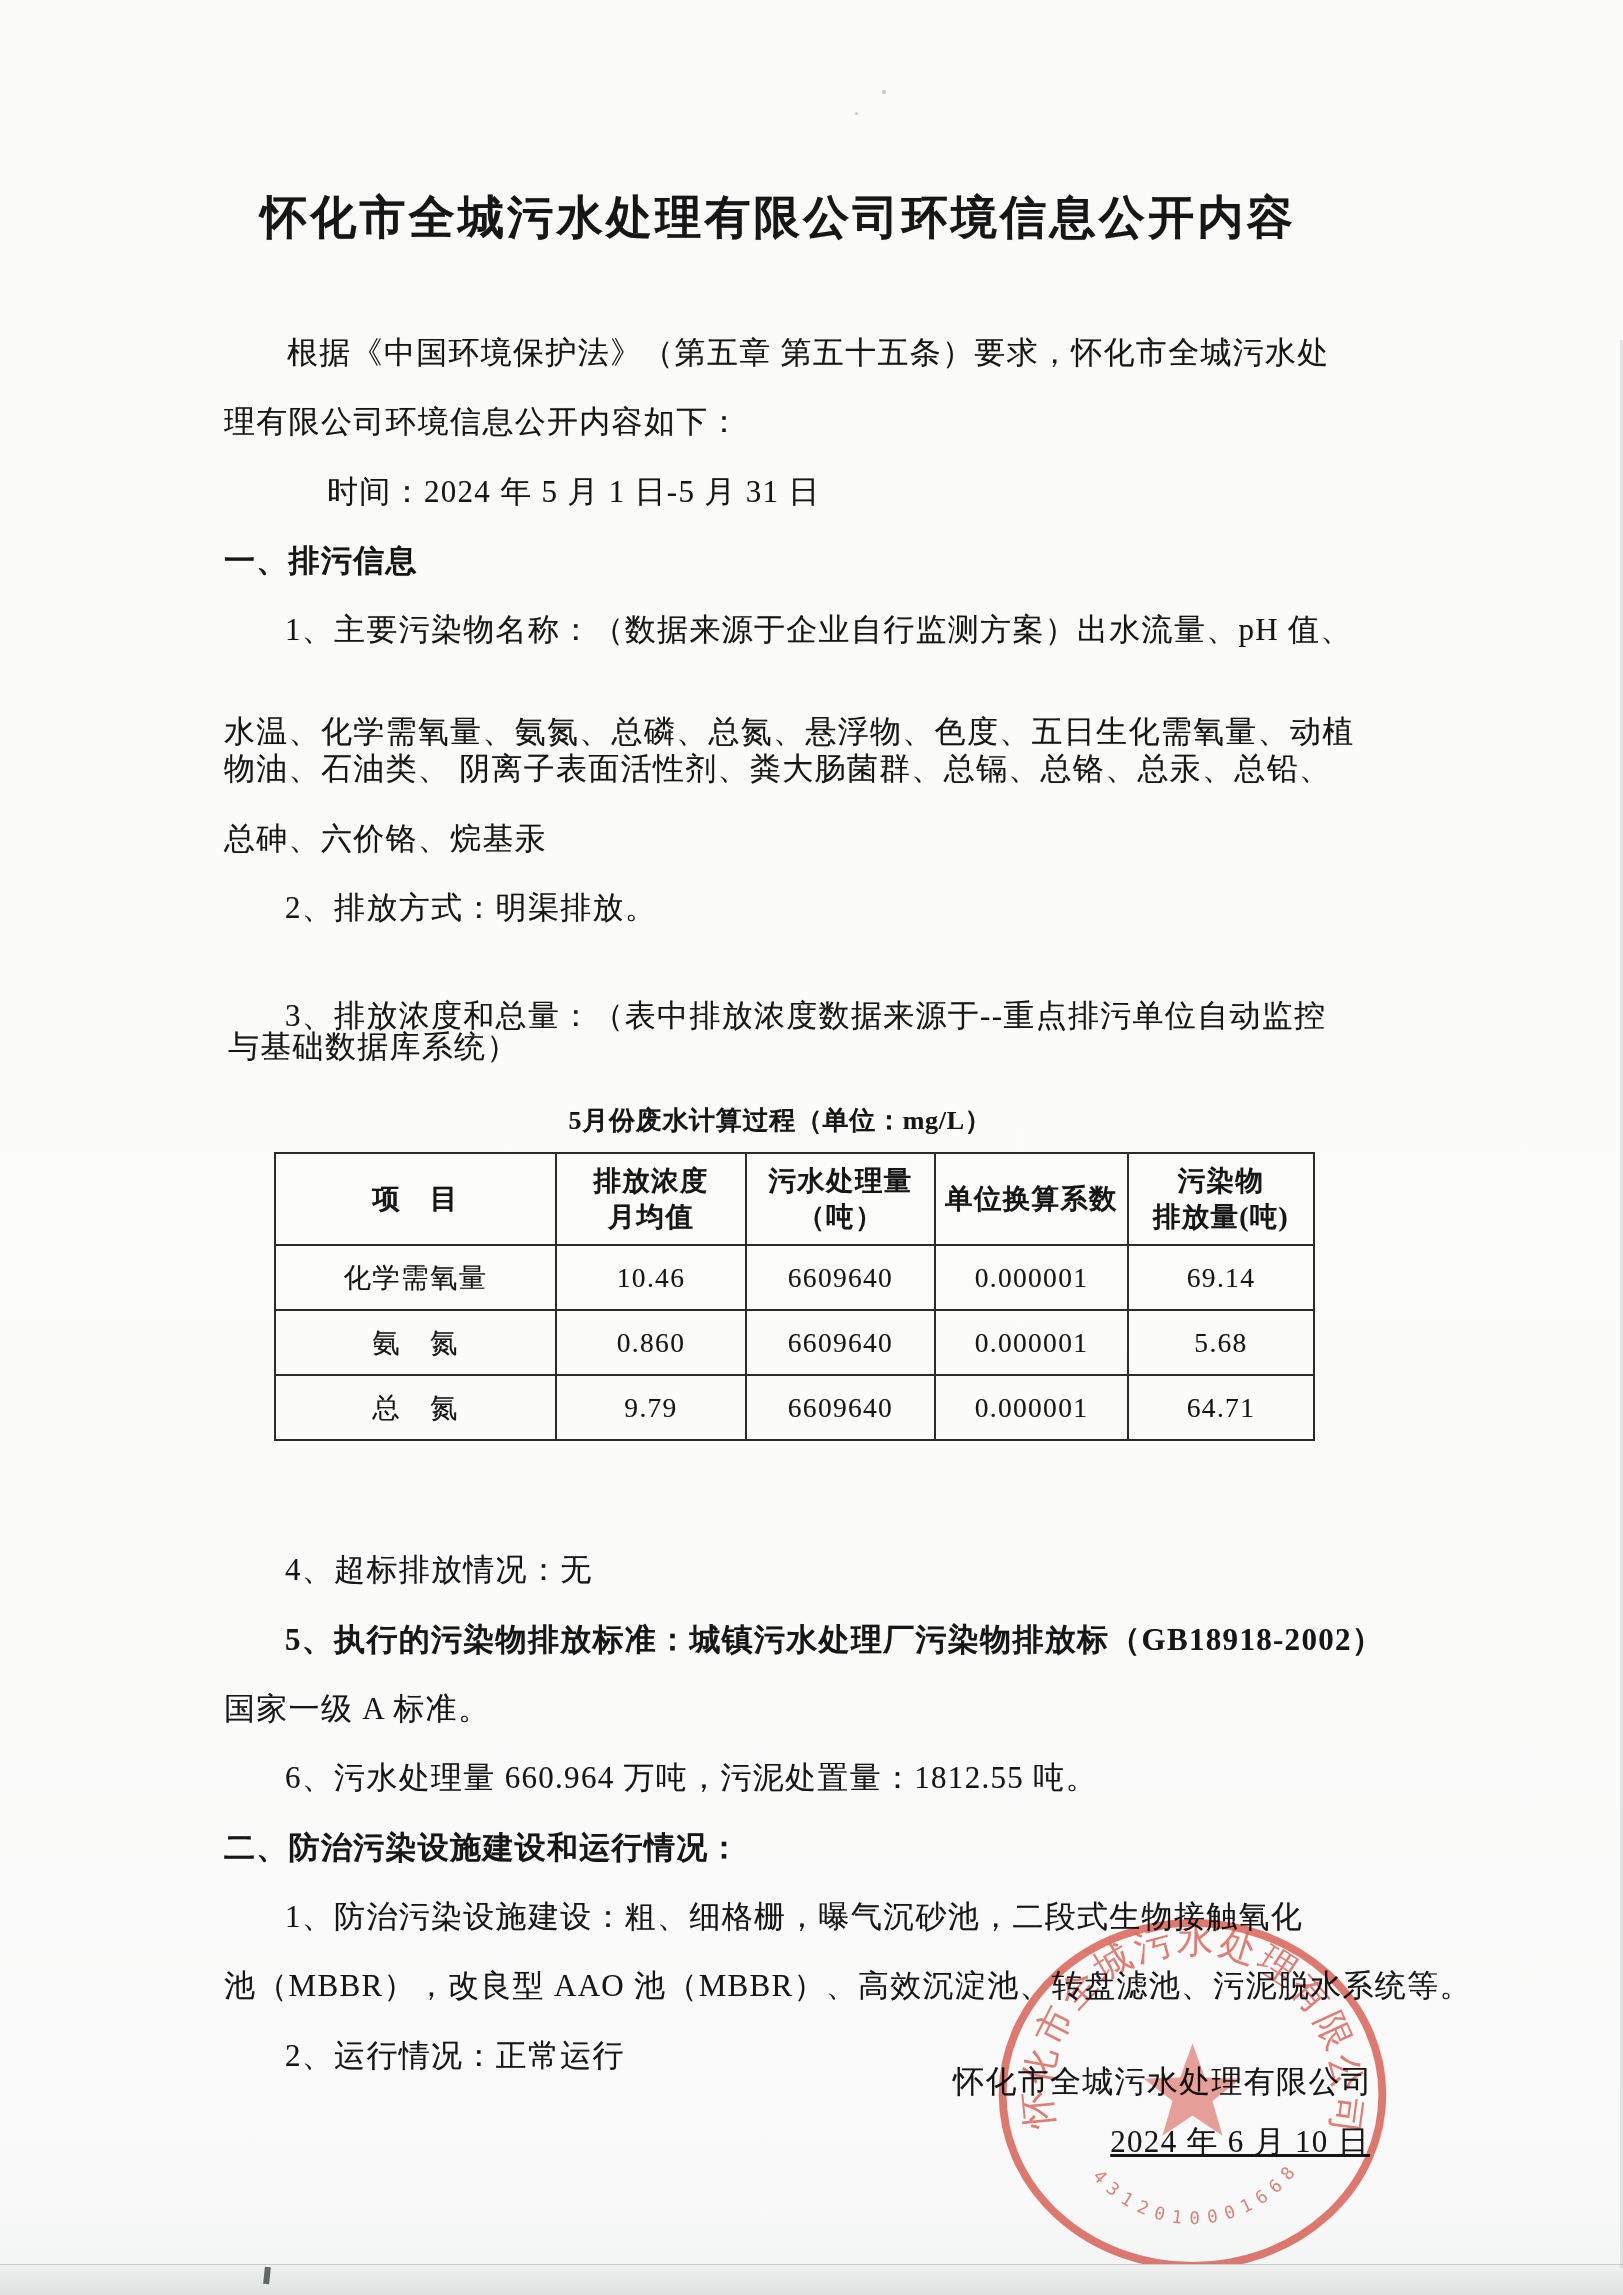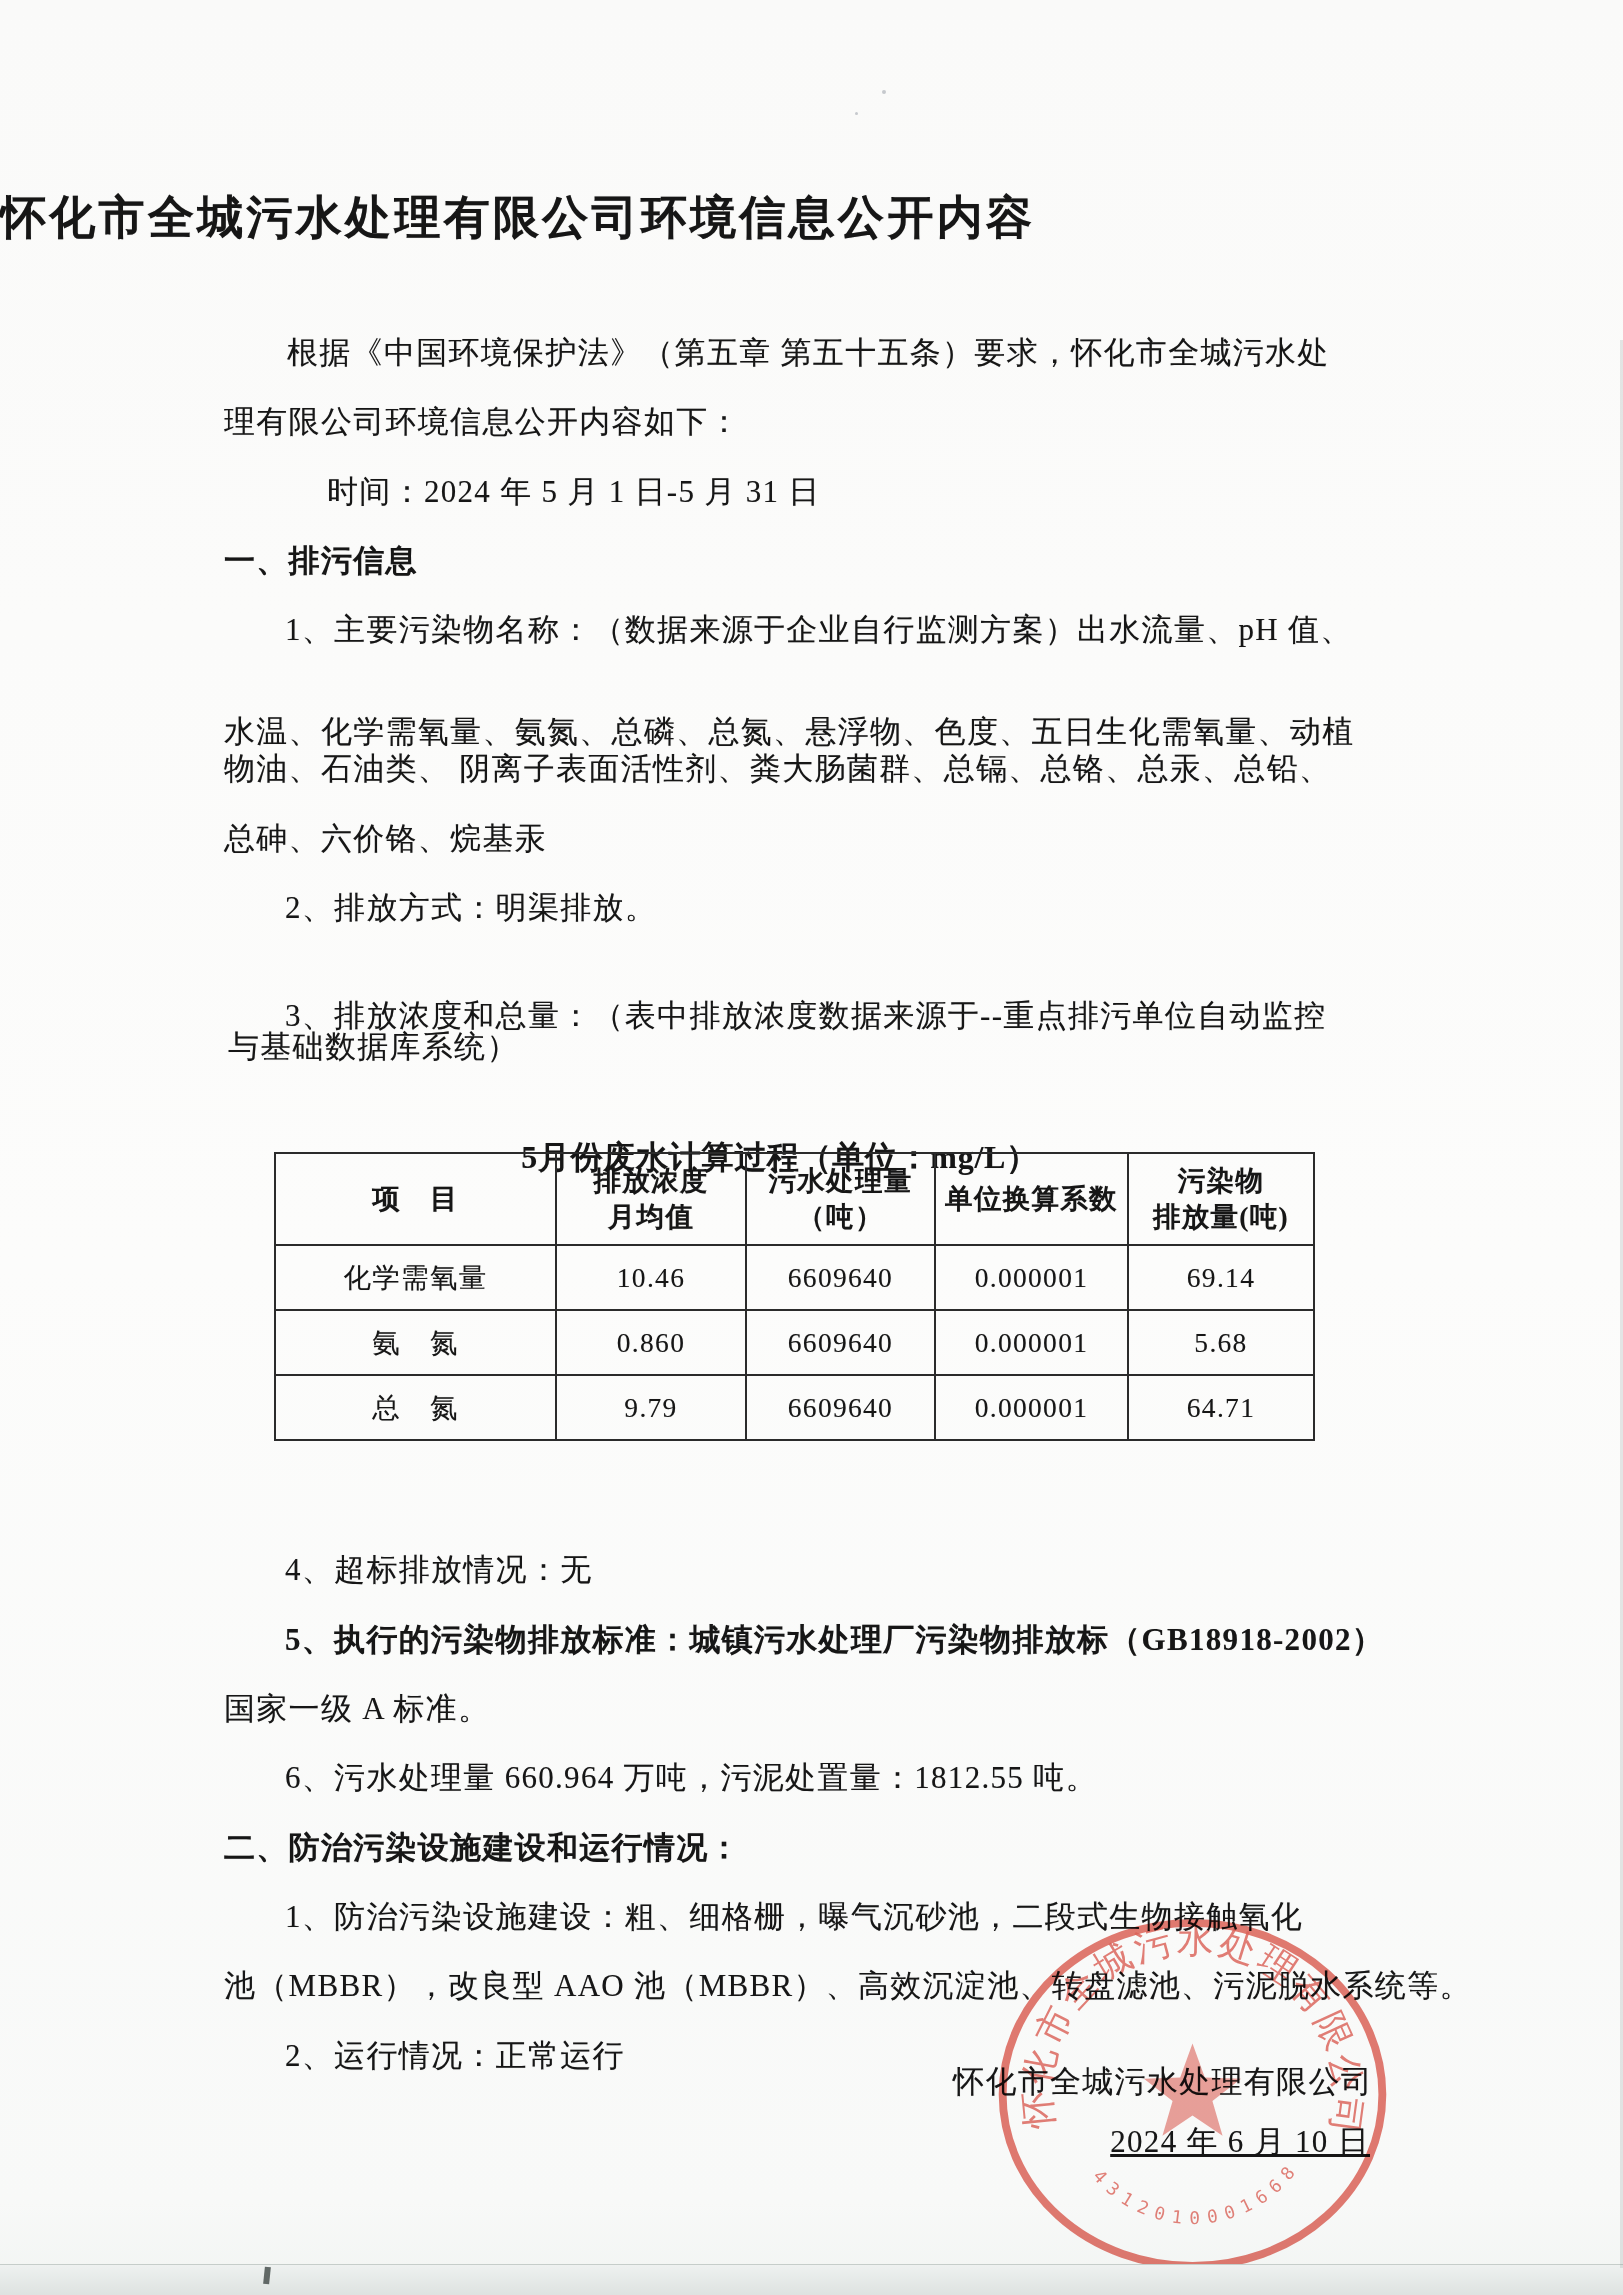--- a/index.html
+++ b/index.html
@@ -6,31 +6,31 @@
   .page{
     position:relative;
     width:1623px;height:2295px;
     background:linear-gradient(180deg,#fafaf9 0%,#fcfcfb 55%,#f8f9f8 96%,#f1f4f2 100%);
     overflow:hidden;
     font-family:"Liberation Serif","DejaVu Serif",serif;
     color:#161616;
   }
   .doc-title{
     position:absolute;top:187px;left:0;width:1557px;
-    text-align:left;font-size:46px;font-weight:700;letter-spacing:3.3px;
+    text-align:center;font-size:46px;font-weight:700;letter-spacing:3.3px;
     white-space:nowrap;text-shadow:0 0 0.7px rgba(0,0,0,.4);
   }
   .line{
     position:absolute;font-size:31px;letter-spacing:1.3px;line-height:1.15;
     white-space:nowrap;text-shadow:0 0 0.7px rgba(0,0,0,.32);
   }
   .heading{font-weight:700;}
   .caption{
-    position:absolute;top:1136px;left:224px;width:1112px;text-align:center;
-    font-size:32px;font-weight:700;letter-spacing:0.7px;white-space:nowrap;
+    position:absolute;top:1103px;left:224px;width:1112px;text-align:center;
+    font-size:26px;font-weight:700;letter-spacing:0.7px;white-space:nowrap;
     text-shadow:0 0 0.7px rgba(0,0,0,.32);
   }
   table.emis{
     position:absolute;top:1152px;left:274px;width:1039px;
     border-collapse:collapse;table-layout:fixed;
     font-size:27.5px;text-shadow:0 0 0.7px rgba(0,0,0,.3);
   }
   table.emis td,table.emis th{
     border:2px solid #2b2b2b;text-align:center;vertical-align:middle;
     padding:0;font-weight:400;letter-spacing:1.3px;

